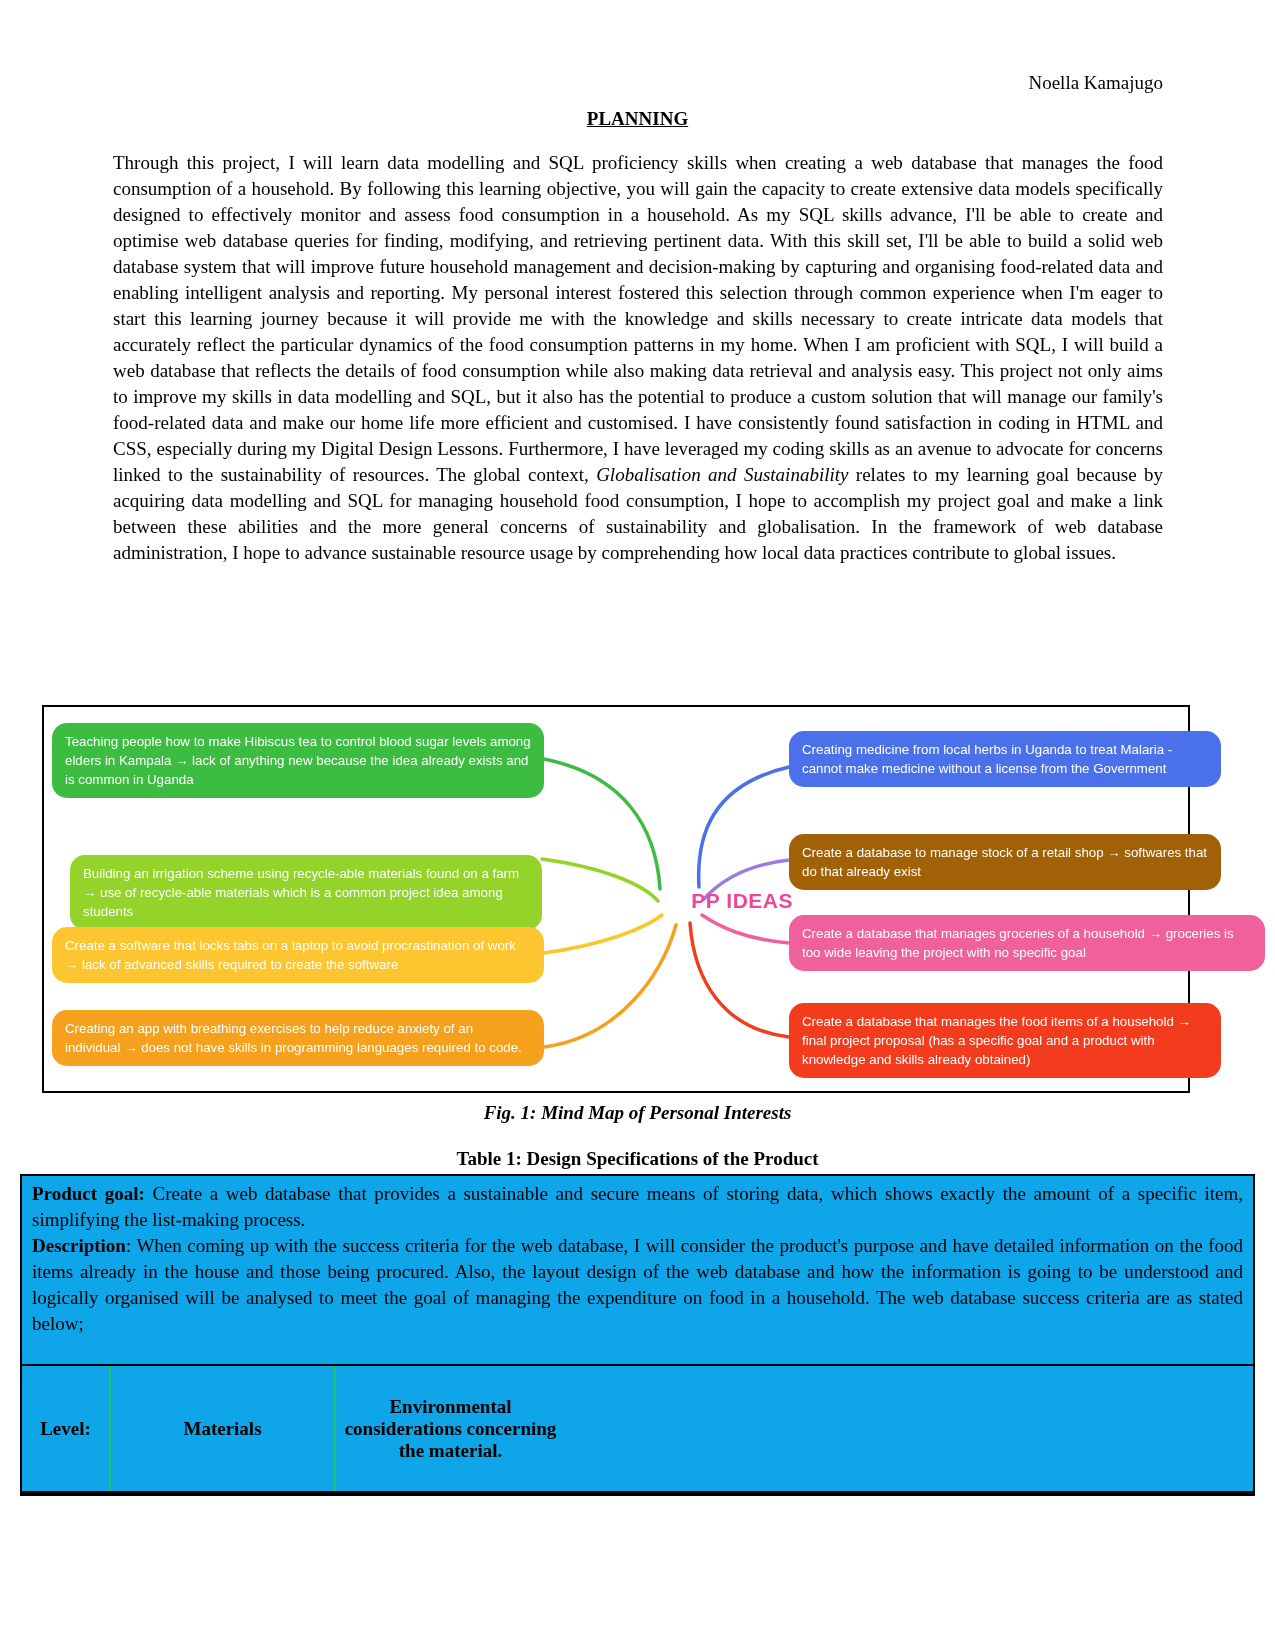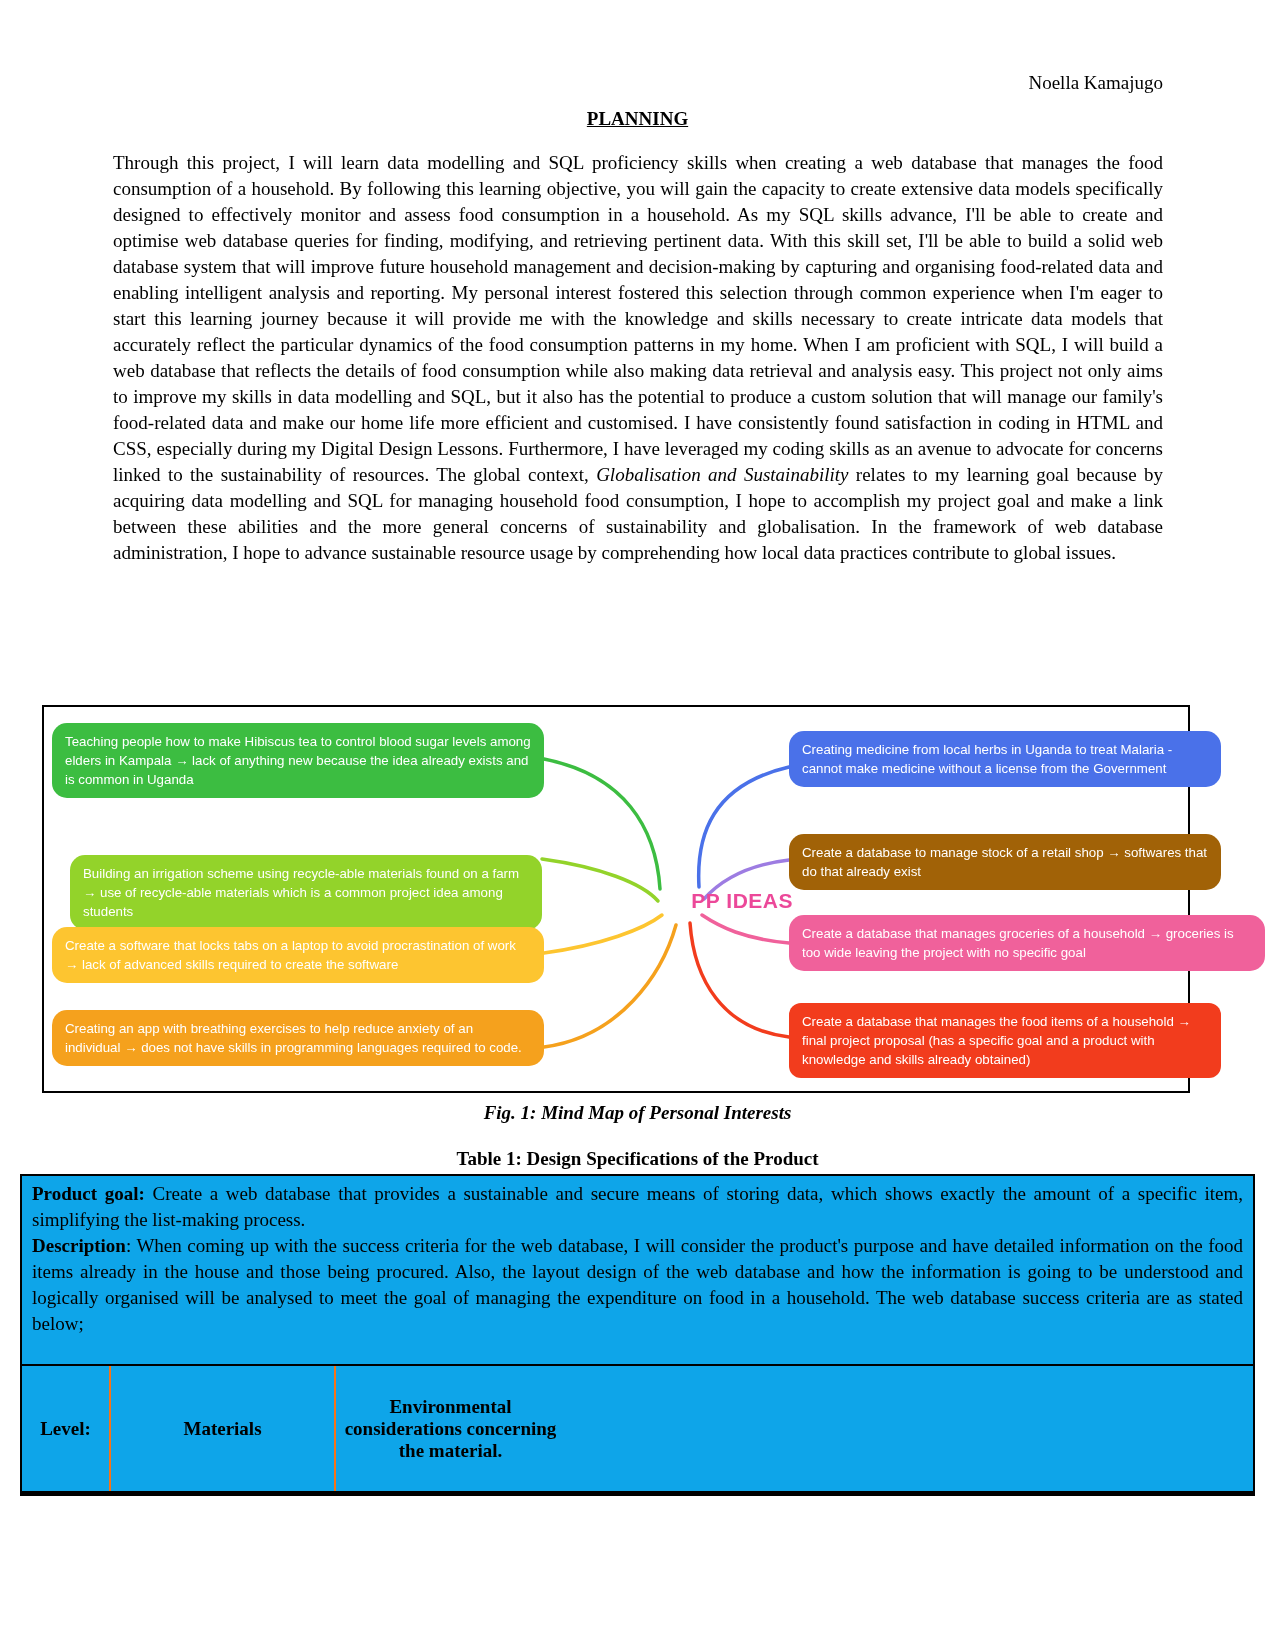--- a/index.html
+++ b/index.html
@@ -54,21 +54,21 @@
     margin-bottom:27px;
   }
   .spec-text b{font-weight:bold;}
   .spec-header{
     display:grid;grid-template-columns:89px 225px 229px 250px 210px auto;
     border-top:2px solid #000;border-bottom:3px solid #000;
   }
   .spec-header .cell{
     min-height:125px;display:flex;align-items:center;justify-content:center;
     text-align:center;font-size:19px;font-weight:bold;
-    border-right:2px solid #f97316;padding:4px 8px;box-sizing:border-box;
+    border-right:2px solid #22c55e;padding:4px 8px;box-sizing:border-box;
   }
   .spec-header .cell:last-child{border-right:none;}
 </style>
 </head>
 <body>
 
 <div class="author">Noella Kamajugo</div>
 
 <div class="doc-title">
   <span>PLANNING</span>
@@ -89,21 +89,21 @@
   </svg>
 
   <div class="node" style="left: 8px; top: 16px; width: 492px; background: rgb(60, 189, 65);">Teaching people how to make Hibiscus tea to control blood sugar levels among elders in Kampala →  lack of anything new because the idea already exists and is common in Uganda</div>
   <div class="node" style="left: 26px; top: 116px; width: 472px; background: rgb(147, 211, 42); margin-top: 32px;">Building an irrigation scheme using recycle-able materials found on a farm → use of recycle-able materials which is a common project idea among students</div>
   <div class="node" style="left: 8px; top: 220px; width: 492px; background: rgb(253, 197, 48);">Create a software that locks tabs on a laptop to avoid procrastination of work → lack of advanced skills required to create the software</div>
   <div class="node" style="left: 8px; top: 303px; width: 492px; background: rgb(245, 161, 29);">Creating an app with breathing exercises to help reduce anxiety of an individual →  does not have skills in programming languages required to code.</div>
 
   <div class="node" style="left: 745px; top: 24px; width: 432px; background: rgb(74, 113, 233);">Creating medicine from local herbs in Uganda to treat Malaria - cannot make medicine without a license from the Government</div>
   <div class="node" style="left: 745px; top: 127px; width: 432px; background: #a16207;">Create a database to manage stock of a retail shop → softwares that do that already exist</div>
   <div class="node" style="left: 745px; top: 208px; width: 476px; background: rgb(240, 97, 155);">Create a database that manages groceries of a household → groceries is too wide leaving the project with no specific goal</div>
-  <div class="node" style="left: 745px; top: 296px; width: 432px; background: rgb(242, 60, 29); border-radius: 12px;">Create a database that manages the food items of a household →  final project proposal (has a specific goal and a product with knowledge and skills already obtained)</div>
+  <div class="node" style="left: 745px; top: 296px; width: 432px; background: rgb(242, 60, 29);">Create a database that manages the food items of a household →  final project proposal (has a specific goal and a product with knowledge and skills already obtained)</div>
 
   <div class="center-label">PP IDEAS</div>
 </div>
 
 <div class="fig-caption">Fig. 1: Mind Map of Personal Interests</div>
 
 <div class="table-title">Table 1: Design Specifications of the Product</div>
 
 <div class="spec-table">
   <div class="spec-text">

